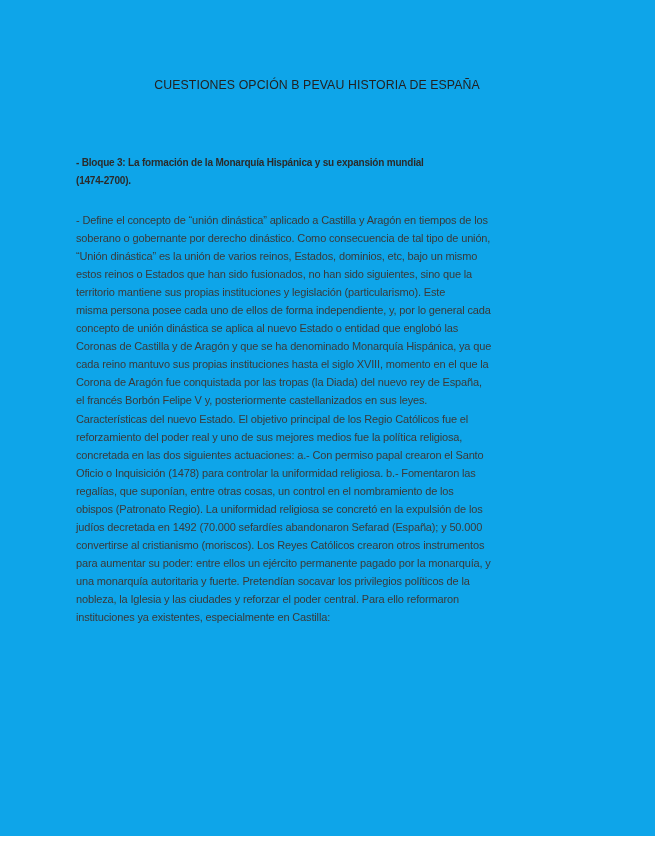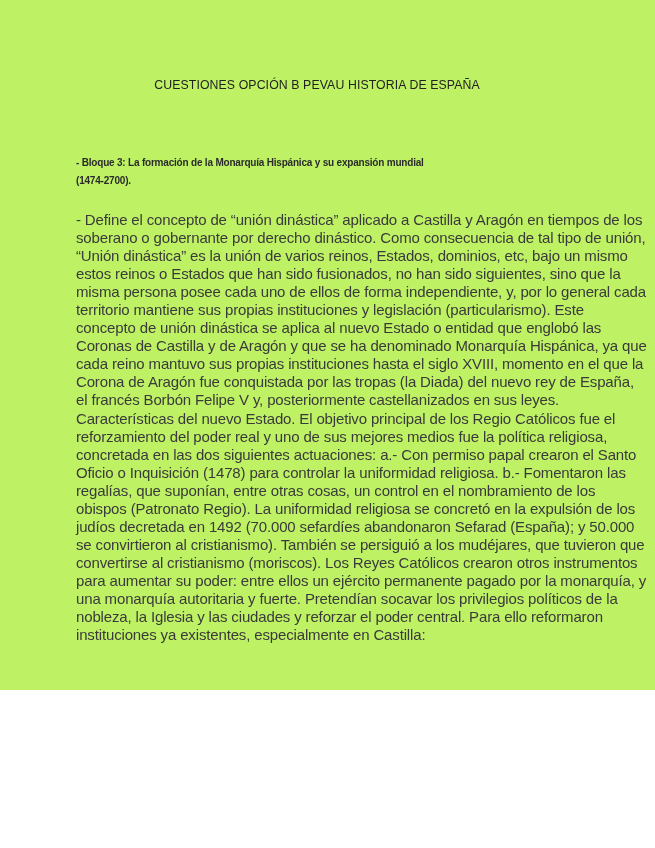--- a/index.html
+++ b/index.html
@@ -12,22 +12,22 @@
     height: 848px;
     position: relative;
     overflow: hidden;
     font-family: "Liberation Sans", sans-serif;
     color: #333333;
   }
   .page {
     position: absolute;
     left: 0; top: 0;
     width: 655px;
-    height: 690px;
-    background: #bef264;
+    height: 836px;
+    background: #0ea5e9;
   }
   .doc-title {
     position: absolute;
     top: 78px;
     left: 0;
     width: 634px;
     text-align: center;
     font-size: 12.3px;
     color: #222222;
     letter-spacing: 0.1px;
@@ -43,21 +43,21 @@
     line-height: 18px;
     color: #2b2b2b;
     letter-spacing: -0.2px;
   }
   .block-heading .line { display: block; white-space: nowrap; }
   .body-text {
     position: absolute;
     top: 211px;
     left: 76px;
     width: 510px;
-    font-size: 15px;
+    font-size: 11px;
     line-height: 18.05px;
     color: #3a3a3a;
   }
   .body-text .line {
     display: block;
     white-space: nowrap;
     letter-spacing: -0.15px;
   }
 </style>
 </head>
@@ -70,35 +70,34 @@
   <div class="block-heading">
     <span class="line">- Bloque 3: La formación de la Monarquía Hispánica y su expansión mundial</span>
     <span class="line">(1474-2700).</span>
   </div>
 
   <div class="body-text">
     <span class="line">- Define el concepto de “unión dinástica” aplicado a Castilla y Aragón en tiempos de los</span>
     <span class="line">soberano o gobernante por derecho dinástico. Como consecuencia de tal tipo de unión,</span>
     <span class="line">“Unión dinástica” es la unión de varios reinos, Estados, dominios, etc, bajo un mismo</span>
     <span class="line">estos reinos o Estados que han sido fusionados, no han sido siguientes, sino que la</span>
+    <span class="line">territorio mantiene sus propias instituciones y legislación (particularismo). Este</span>
     <span class="line">misma persona posee cada uno de ellos de forma independiente, y, por lo general cada</span>
-    <span class="line">territorio mantiene sus propias instituciones y legislación (particularismo). Este</span>
     <span class="line">concepto de unión dinástica se aplica al nuevo Estado o entidad que englobó las</span>
     <span class="line">Coronas de Castilla y de Aragón y que se ha denominado Monarquía Hispánica, ya que</span>
     <span class="line">cada reino mantuvo sus propias instituciones hasta el siglo XVIII, momento en el que la</span>
     <span class="line">Corona de Aragón fue conquistada por las tropas (la Diada) del nuevo rey de España,</span>
     <span class="line">el francés Borbón Felipe V y, posteriormente castellanizados en sus leyes.</span>
     <span class="line">Características del nuevo Estado. El objetivo principal de los Regio Católicos fue el</span>
     <span class="line">reforzamiento del poder real y uno de sus mejores medios fue la política religiosa,</span>
     <span class="line">concretada en las dos siguientes actuaciones: a.- Con permiso papal crearon el Santo</span>
     <span class="line">Oficio o Inquisición (1478) para controlar la uniformidad religiosa. b.- Fomentaron las</span>
     <span class="line">regalías, que suponían, entre otras cosas, un control en el nombramiento de los</span>
     <span class="line">obispos (Patronato Regio). La uniformidad religiosa se concretó en la expulsión de los</span>
     <span class="line">judíos decretada en 1492 (70.000 sefardíes abandonaron Sefarad (España); y 50.000</span>
-    <span class="line">se convirtieron al cristianismo). También se persiguió a los mudéjares, que tuvieron que</span>
     <span class="line">convertirse al cristianismo (moriscos). Los Reyes Católicos crearon otros instrumentos</span>
     <span class="line">para aumentar su poder: entre ellos un ejército permanente pagado por la monarquía, y</span>
     <span class="line">una monarquía autoritaria y fuerte. Pretendían socavar los privilegios políticos de la</span>
     <span class="line">nobleza, la Iglesia y las ciudades y reforzar el poder central. Para ello reformaron</span>
     <span class="line">instituciones ya existentes, especialmente en Castilla:</span>
   </div>
 
 </div>
 
 </body></html>

